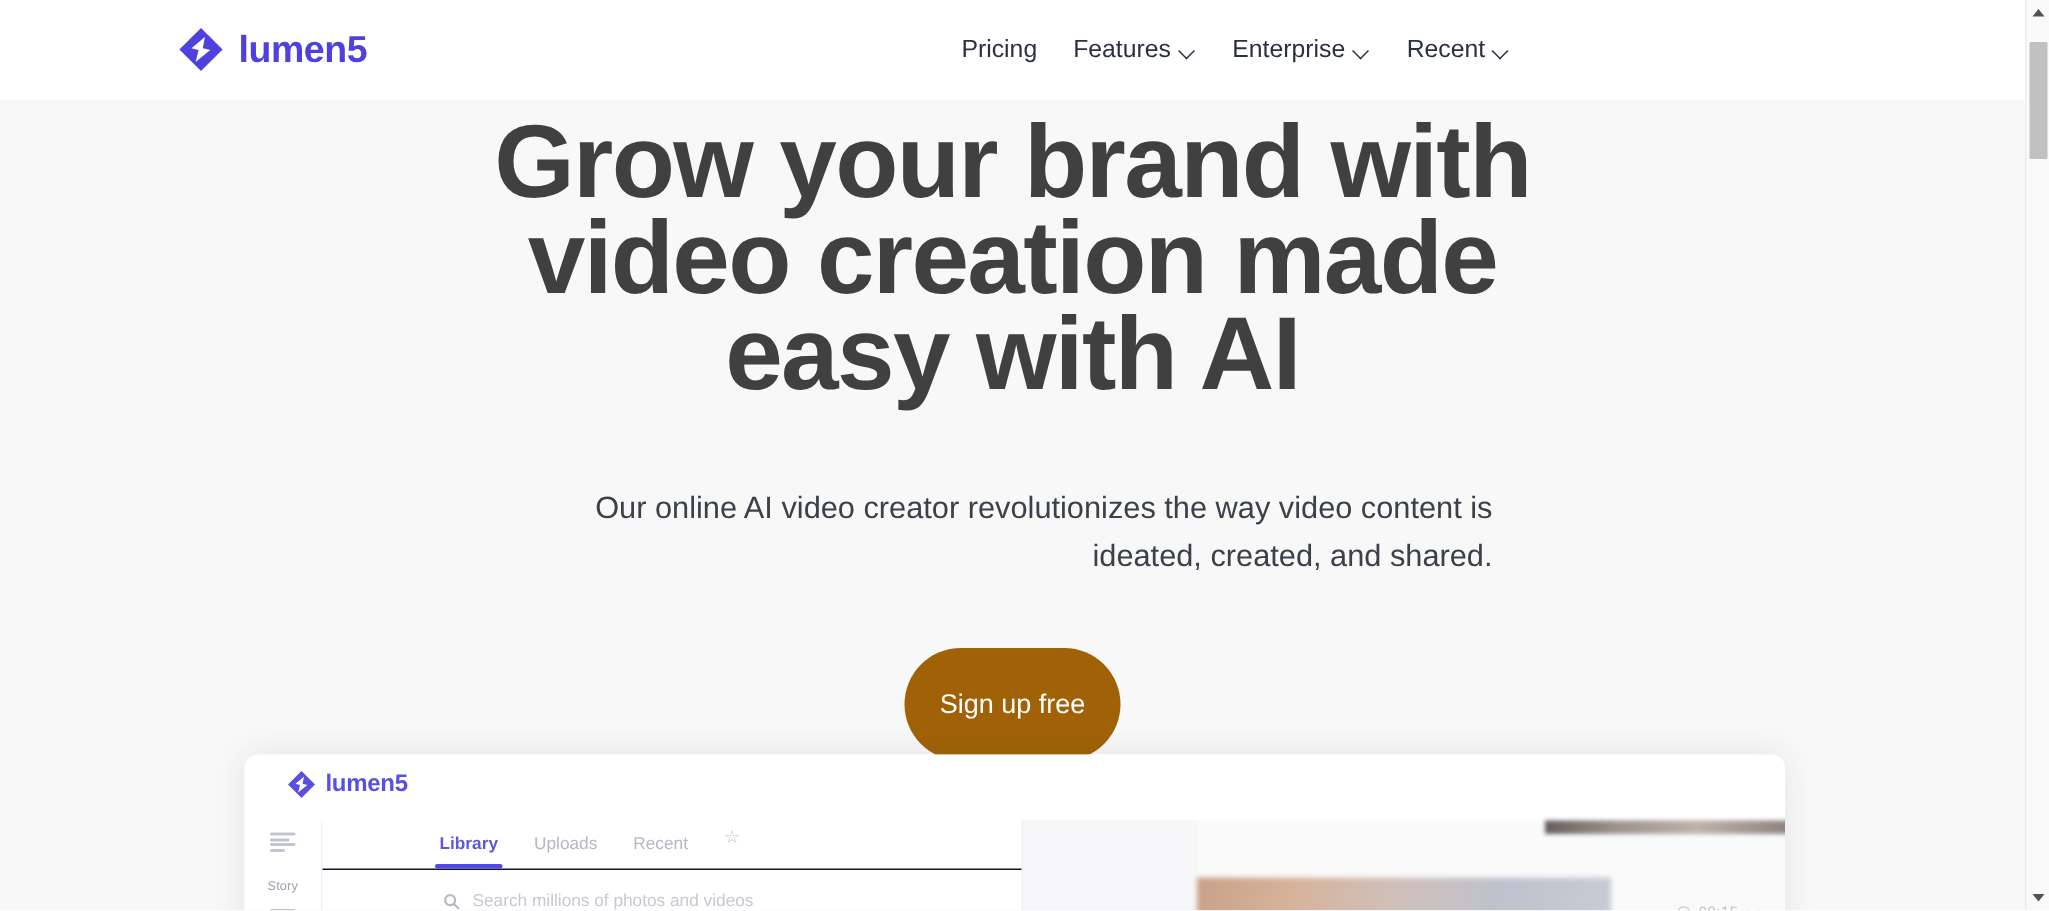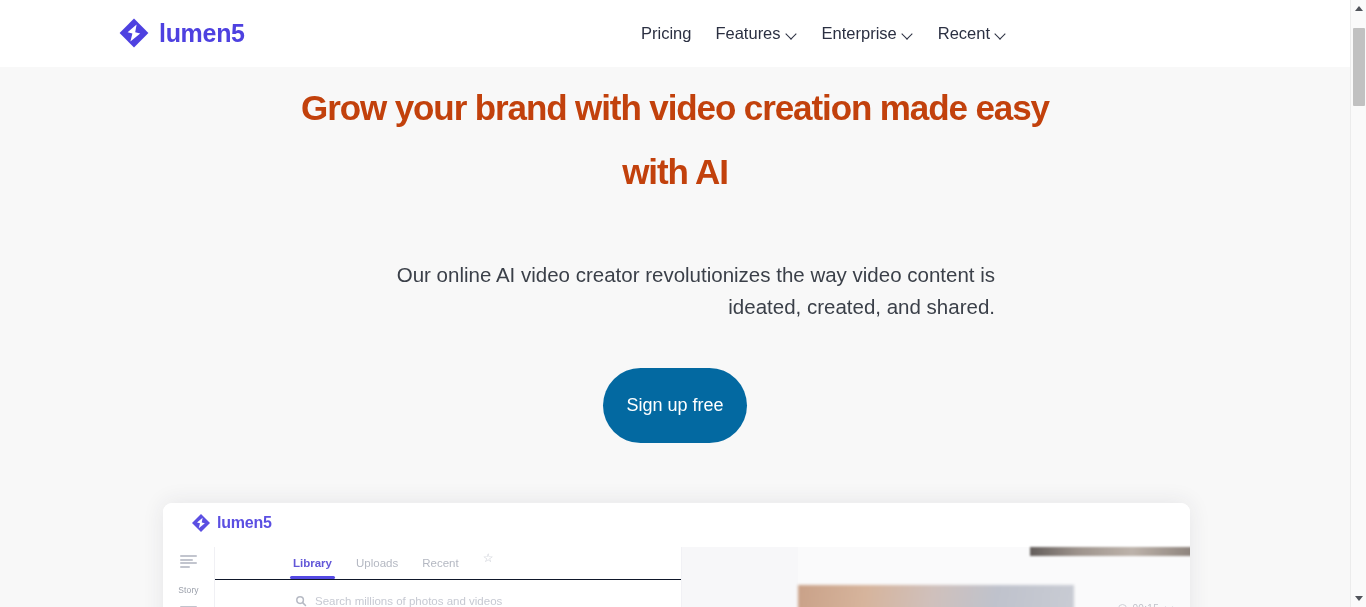--- a/index.html
+++ b/index.html
@@ -130,24 +130,24 @@
     width: 1350px;
     background: #f8f8f8;
     padding-top: 0;
     text-align: center;
   }
 
   .hero-title {
     margin: 0 auto;
     padding-top: 9px;
     width: 760px;
-    font-size: 35px;
+    font-size: 69px;
     line-height: 64px;
     font-weight: 700;
-    color: #c2410c;
+    color: #404040;
     letter-spacing: -1.1px;
   }
 
   .hero-sub {
     margin: 0 auto;
     padding-top: 55px;
     width: 640px;
     font-size: 20.5px;
     line-height: 32px;
     color: #3b4049;
@@ -157,21 +157,21 @@
 
   .cta-wrap {
     padding-top: 45px;
     display: flex;
     justify-content: center;
   }
   .btn-cta {
     width: 144px; height: 75px;
     border-radius: 40px;
     border: none;
-    background: #0369a1;
+    background: #a16207;
     color: #ffffff;
     font-size: 18px;
     font-family: "Liberation Sans", sans-serif;
     cursor: pointer;
     display: flex; align-items: center; justify-content: center;
   }
 
   
   .app-card {
     position: absolute;

